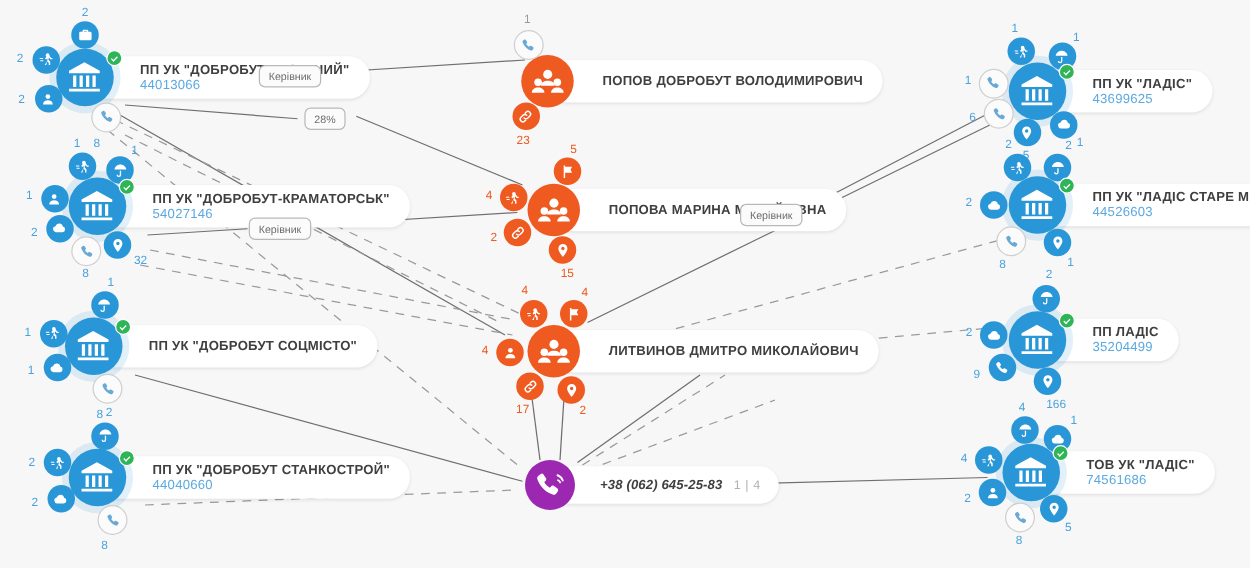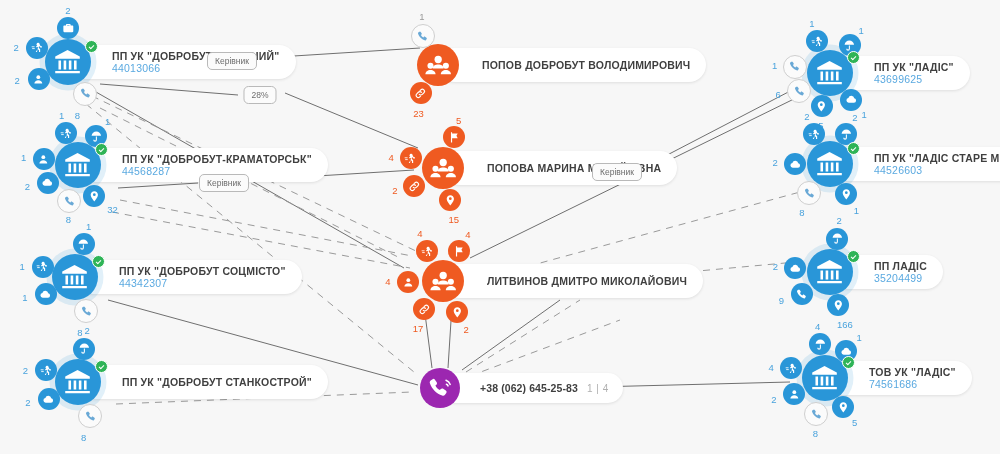--- a/index.html
+++ b/index.html
@@ -64,21 +64,21 @@
 
   
   .phone-core{background:#9c27b0;}
   .phone-pill{
     position:absolute;left:0;top:50%;transform:translateY(-50%);
     height:30px;border-radius:15px;background:#fff;
     display:flex;align-items:center;gap:9px;
     padding:0 14px 0 40px;white-space:nowrap;
     box-shadow:0 1px 3px rgba(0,0,0,.10);z-index:1;
   }
-  .phone-num{font-size:10.5px;color:#3f3f3f;font-weight:bold;letter-spacing:.1px;}
+  .phone-num{font-size:10.5px;color:#3f3f3f;font-weight:bold;letter-spacing:.1px;font-style:italic;}
   .phone-badges{font-size:10px;color:#b0b0b0;letter-spacing:.5px;}
 
   
   .elabel{
     position:absolute;transform:translate(-50%,-50%);
     background:#fbfbfb;border:1px solid #b9b9b9;border-radius:5px;
     font-size:8.5px;color:#6d6d6d;padding:3px 7px;white-space:nowrap;
     z-index:6;
   }
 </style>
@@ -207,21 +207,21 @@
         <div class="satnum" style="left: -9.55065px; top: calc(50% + 54.1644px);">8</div>
         <div class="sat blue" style="width: 22px; height: 22px; left: 16.4315px; top: calc(50% + 30.9032px);">
           <svg width="12.649999999999999" height="12.649999999999999" viewBox="0 0 24 24">
             <path fill="white" d="M12 2.2c-3.8 0-6.9 3-6.9 6.8 0 5 6.9 12.8 6.9 12.8s6.9-7.8 6.9-12.8c0-3.8-3.1-6.8-6.9-6.8Zm0 9.4a2.6 2.6 0 1 1 0-5.2 2.6 2.6 0 0 1 0 5.2Z"></path>
           </svg>
         </div>
         <div class="satnum" style="left: 34.477px; top: calc(50% + 44.1286px);">32</div>
         <div class="pill">
           <div class="pill-txt">
             <div class="pill-title">ПП УК "ДОБРОБУТ-КРАМАТОРСЬК"</div>
-            <div class="pill-code">44568287</div>
+            <div class="pill-code">54027146</div>
           </div>
         </div>
         <div class="core-halo" style="width: 57px; height: 57px;"></div>
         <div class="core" style="width: 46px; height: 46px; background: rgb(41, 150, 216);">
           <svg width="31.05" height="31.05" viewBox="0 0 24 24">
             <path fill="white" d="M12 3 2.5 8.2v1.6h19V8.2L12 3Zm-7 8.2v7H7v-7H5Zm4 0v7h2v-7H9Zm4 0v7h2v-7h-2Zm4 0v7h2v-7h-2ZM2.5 19.4V21h19v-1.6h-19Z"></path>
           </svg>
         </div>
         <div class="verified" style="left: 17px; top: calc(50% - 22px);"></div>
       </div>
@@ -248,21 +248,20 @@
         <div class="satnum" style="left: -50.0679px; top: calc(50% + 20.2288px);">1</div>
         <div class="sat hollow" style="width: 22px; height: 22px; left: 11.1246px; top: calc(50% + 34.238px);">
           <svg width="12.649999999999999" height="12.649999999999999" viewBox="0 0 24 24">
             <path fill="#6aa9d6" d="M6.6 3.2a1.7 1.7 0 0 1 2.3.5l1.8 2.6c.5.8.4 1.8-.3 2.4l-1 .9c.9 2 2.5 3.6 4.5 4.5l.9-1c.6-.7 1.6-.8 2.4-.3l2.6 1.8c.8.6 1 1.6.5 2.3l-1.3 1.9c-.6.9-1.8 1.2-2.8.8C10.6 17.8 6 13.2 3.9 7.3c-.4-1 0-2.2.8-2.8Z"></path>
           </svg>
         </div>
         <div class="satnum" style="left: 4.79357px; top: calc(50% + 54.7907px);">8</div>
         <div class="pill">
           <div class="pill-txt">
             <div class="pill-title">ПП УК "ДОБРОБУТ СОЦМІСТО"</div>
-            <div class="pill-code">44342307</div>
           </div>
         </div>
         <div class="core-halo" style="width: 57px; height: 57px;"></div>
         <div class="core" style="width: 46px; height: 46px; background: rgb(41, 150, 216);">
           <svg width="31.05" height="31.05" viewBox="0 0 24 24">
             <path fill="white" d="M12 3 2.5 8.2v1.6h19V8.2L12 3Zm-7 8.2v7H7v-7H5Zm4 0v7h2v-7H9Zm4 0v7h2v-7h-2Zm4 0v7h2v-7h-2ZM2.5 19.4V21h19v-1.6h-19Z"></path>
           </svg>
         </div>
         <div class="verified" style="left: 17px; top: calc(50% - 22px);"></div>
       </div>
@@ -289,20 +288,21 @@
         <div class="satnum" style="left: -50.0679px; top: calc(50% + 20.2288px);">2</div>
         <div class="sat hollow" style="width: 22px; height: 22px; left: 12.3127px; top: calc(50% + 33.8289px);">
           <svg width="12.649999999999999" height="12.649999999999999" viewBox="0 0 24 24">
             <path fill="#6aa9d6" d="M6.6 3.2a1.7 1.7 0 0 1 2.3.5l1.8 2.6c.5.8.4 1.8-.3 2.4l-1 .9c.9 2 2.5 3.6 4.5 4.5l.9-1c.6-.7 1.6-.8 2.4-.3l2.6 1.8c.8.6 1 1.6.5 2.3l-1.3 1.9c-.6.9-1.8 1.2-2.8.8C10.6 17.8 6 13.2 3.9 7.3c-.4-1 0-2.2.8-2.8Z"></path>
           </svg>
         </div>
         <div class="satnum" style="left: 5.74907px; top: calc(50% + 54.6987px);">8</div>
         <div class="pill">
           <div class="pill-txt">
             <div class="pill-title">ПП УК "ДОБРОБУТ СТАНКОСТРОЙ"</div>
+            <div class="pill-code">44040660</div>
           </div>
         </div>
         <div class="core-halo" style="width: 57px; height: 57px;"></div>
         <div class="core" style="width: 46px; height: 46px; background: rgb(41, 150, 216);">
           <svg width="31.05" height="31.05" viewBox="0 0 24 24">
             <path fill="white" d="M12 3 2.5 8.2v1.6h19V8.2L12 3Zm-7 8.2v7H7v-7H5Zm4 0v7h2v-7H9Zm4 0v7h2v-7h-2Zm4 0v7h2v-7h-2ZM2.5 19.4V21h19v-1.6h-19Z"></path>
           </svg>
         </div>
         <div class="verified" style="left: 17px; top: calc(50% - 22px);"></div>
       </div>

